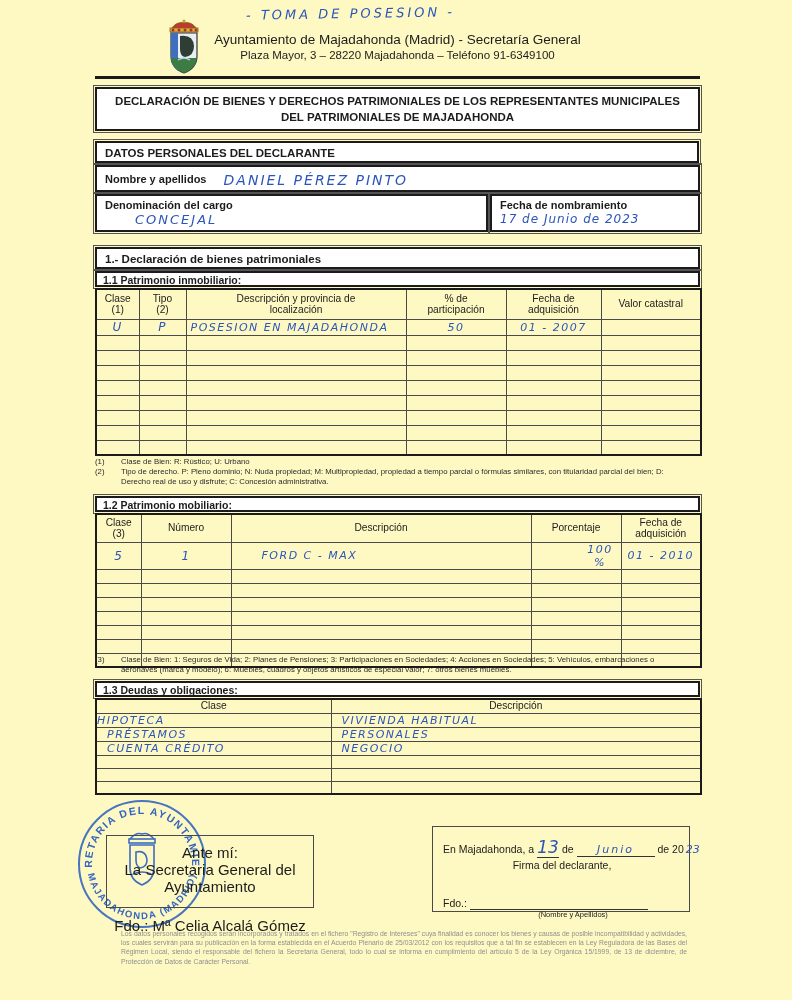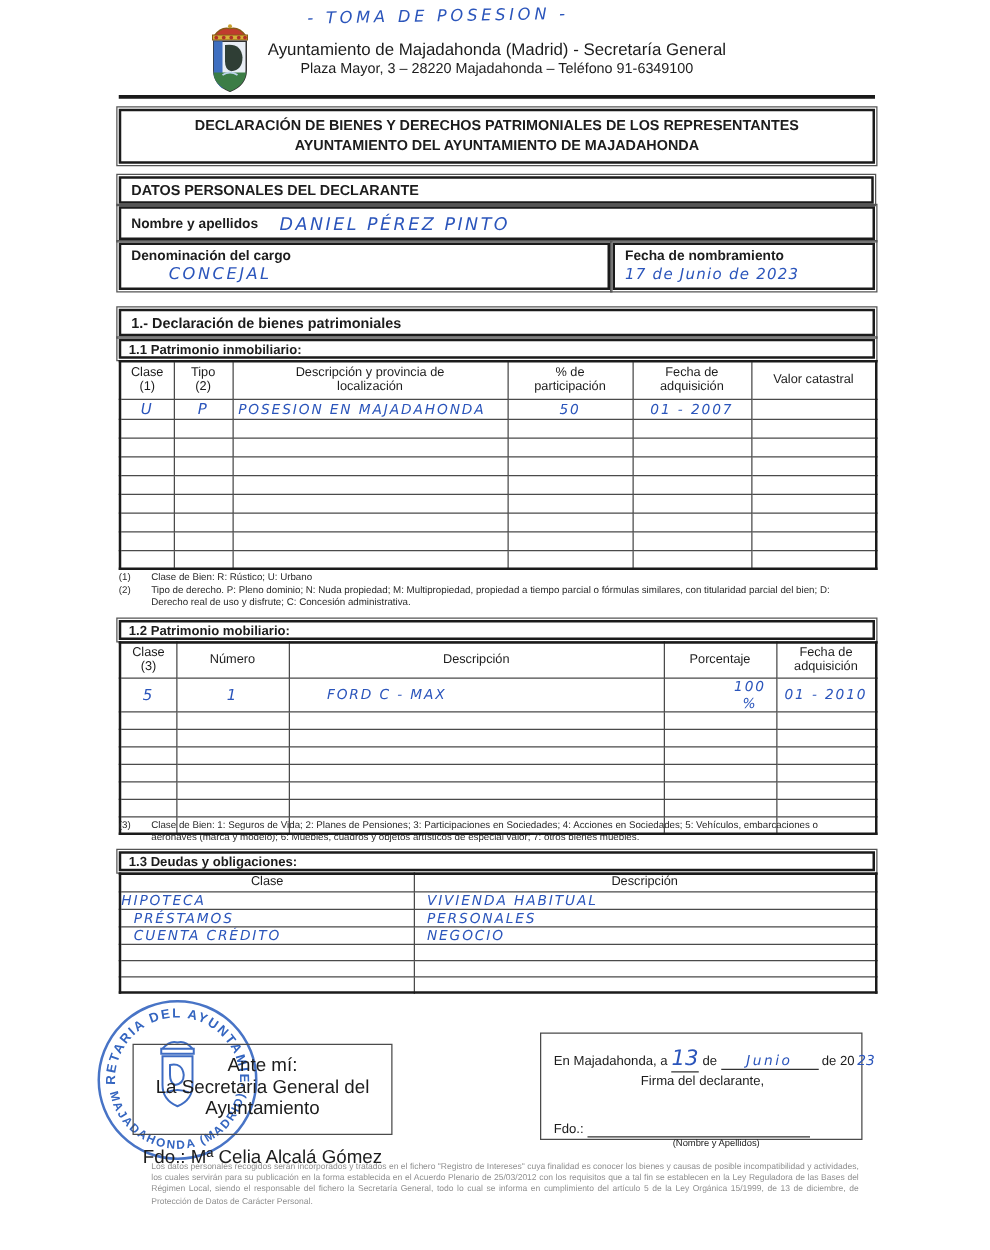--- a/index.html
+++ b/index.html
@@ -1,19 +1,19 @@
 <!DOCTYPE html>
 <html><head>
 <meta charset="utf-8">
 <style>
   * { margin:0; padding:0; box-sizing:border-box; }
   html,body { background:#e8e8e8; }
   #page {
     position:relative; width:792px; height:1000px; margin:0 auto;
-    background:#ffffff; overflow:hidden;
+    background:#fef9c3; overflow:hidden;
     font-family:"Liberation Sans", sans-serif; color:#1c1c1c;
   }
   .abs { position:absolute; }
   
   .hw {
     font-family:"DejaVu Sans", sans-serif; font-style:italic;
     color:#2b55bb; letter-spacing:2px; white-space:nowrap;
   }
   
   .box {
@@ -58,21 +58,21 @@
       <path d="M17 20 Q30 18 31 30 Q31 40 22 41 Q17 40 17 33 Z" fill="#2f3e35"></path>
       <path d="M8 42 L34 42 L34 40 Q34 52 21 57 Q8 52 8 42 Z" fill="#3c7d46"></path>
       <path d="M15 44 Q21 40 27 44" stroke="#bcd3ea" stroke-width="1.4" fill="none"></path>
     </g>
   </svg>
 
   <div class="abs" style="left:95px; top:32px; width:605px; text-align:center; font-size:13.5px;">Ayuntamiento de Majadahonda (Madrid) - Secretaría General</div>
   <div class="abs" style="left:95px; top:49px; width:605px; text-align:center; font-size:11.5px;">Plaza Mayor, 3 – 28220 Majadahonda – Teléfono 91-6349100</div>
   <div class="abs" style="left:95px; top:76px; width:605px; height:3px; background:#1a1a1a;"></div>
 
-  <div class="abs box" style="left:95px; top:87px; width:605px; height:44px; display:flex; align-items:center; justify-content:center; text-align:center; font-weight:bold; font-size:11.5px; line-height:1.4; padding:0 14px;">DECLARACIÓN DE BIENES Y DERECHOS PATRIMONIALES DE LOS REPRESENTANTES AYUNTAMIENTO DEL AYUNTAMIENTO DE MAJADAHONDA</div>
+  <div class="abs box" style="left:95px; top:87px; width:605px; height:44px; display:flex; align-items:center; justify-content:center; text-align:center; font-weight:bold; font-size:11.5px; line-height:1.4; padding:0 14px;">DECLARACIÓN DE BIENES Y DERECHOS PATRIMONIALES DE LOS REPRESENTANTES MUNICIPALES DEL PATRIMONIALES DE MAJADAHONDA</div>
 
   <div class="abs box bar" style="left:95px; top:141px; width:604px; height:22px; font-size:11.5px; line-height:20px; padding-left:8px;">DATOS PERSONALES DEL DECLARANTE</div>
 
   <div class="abs box" style="left:95px; top:165px; width:605px; height:27px; font-size:11px; padding:3px 0 0 8px;">
     <span class="bar">Nombre y apellidos</span>
     <span class="hw" style="font-size:14px; margin-left:14px; position:relative; top:2px;">DANIEL PÉREZ PINTO</span>
   </div>
 
   <div class="abs box" style="left:95px; top:194px; width:393px; height:38px; font-size:11px; padding:3px 0 0 8px;">
     <div class="bar">Denominación del cargo</div>

